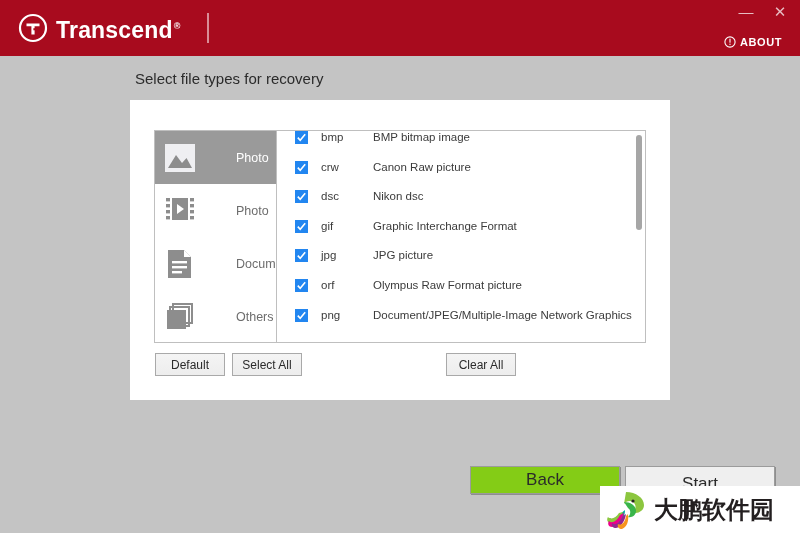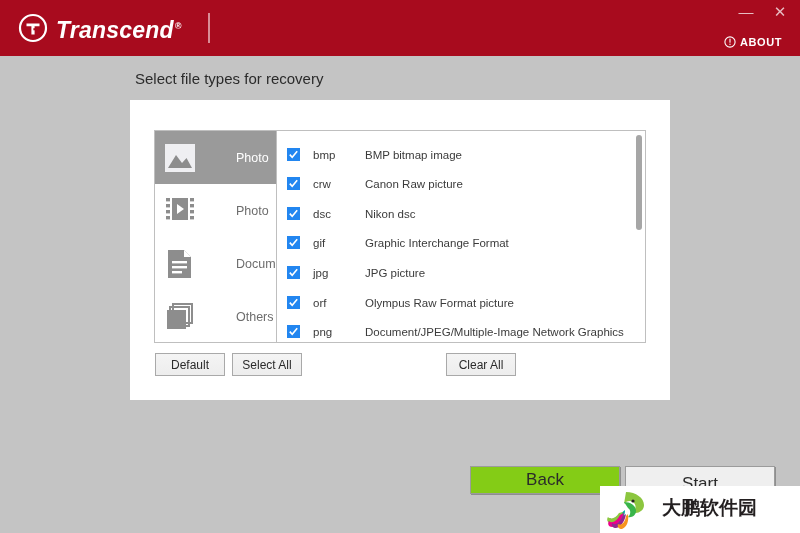--- a/index.html
+++ b/index.html
@@ -31,21 +31,20 @@
     height: 32px;
   }
   .brand-logo {
     width: 30px; height: 30px;
     flex: 0 0 30px;
   }
   .brand-name {
     color: #ffffff;
     font-size: 23px;
     font-weight: bold;
-    font-style: italic;
     letter-spacing: .2px;
     margin-left: 8px;
     line-height: 31px;
     white-space: nowrap;
   }
   .brand-reg {
     color: #ffffff;
     font-size: 9px;
     font-weight: bold;
     vertical-align: super;
@@ -167,23 +166,23 @@
 
   
   .types {
     flex: 1 1 auto;
     position: relative;
     overflow: hidden;
     background: #ffffff;
   }
   .type-row {
     display: flex;
-    align-items: flex-end;
+    align-items: flex-start;
     height: 29.6px;
-    padding-left: 10px;
+    padding-left: 18px;
     box-sizing: border-box;
   }
   .cb {
     width: 13px; height: 13px;
     flex: 0 0 13px;
     display: block;
     cursor: default;
   }
   .type-ext {
     margin-left: 13px;
@@ -263,28 +262,28 @@
     display: flex;
     align-items: center;
     overflow: hidden;
   }
   .wm-logo {
     width: 42px; height: 40px;
     flex: 0 0 42px;
     margin-left: 6px;
   }
   .wm-text {
-    margin-left: 14px;
-    font-size: 19px;
+    margin-left: 6px;
+    font-size: 24px;
     font-weight: bold;
     color: #231f20;
     letter-spacing: 0px;
     line-height: 1;
     white-space: nowrap;
-    font-family: Liberation Mono, monospace;
+    font-family: Liberation Serif, serif;
   }
 </style>
 </head>
 <body>
 
 <div class="titlebar">
 
   <div class="brand">
     <svg class="brand-logo" viewBox="0 0 30 30">
       <circle cx="15" cy="15" r="13" fill="none" stroke="#ffffff" stroke-width="2.2"></circle>

